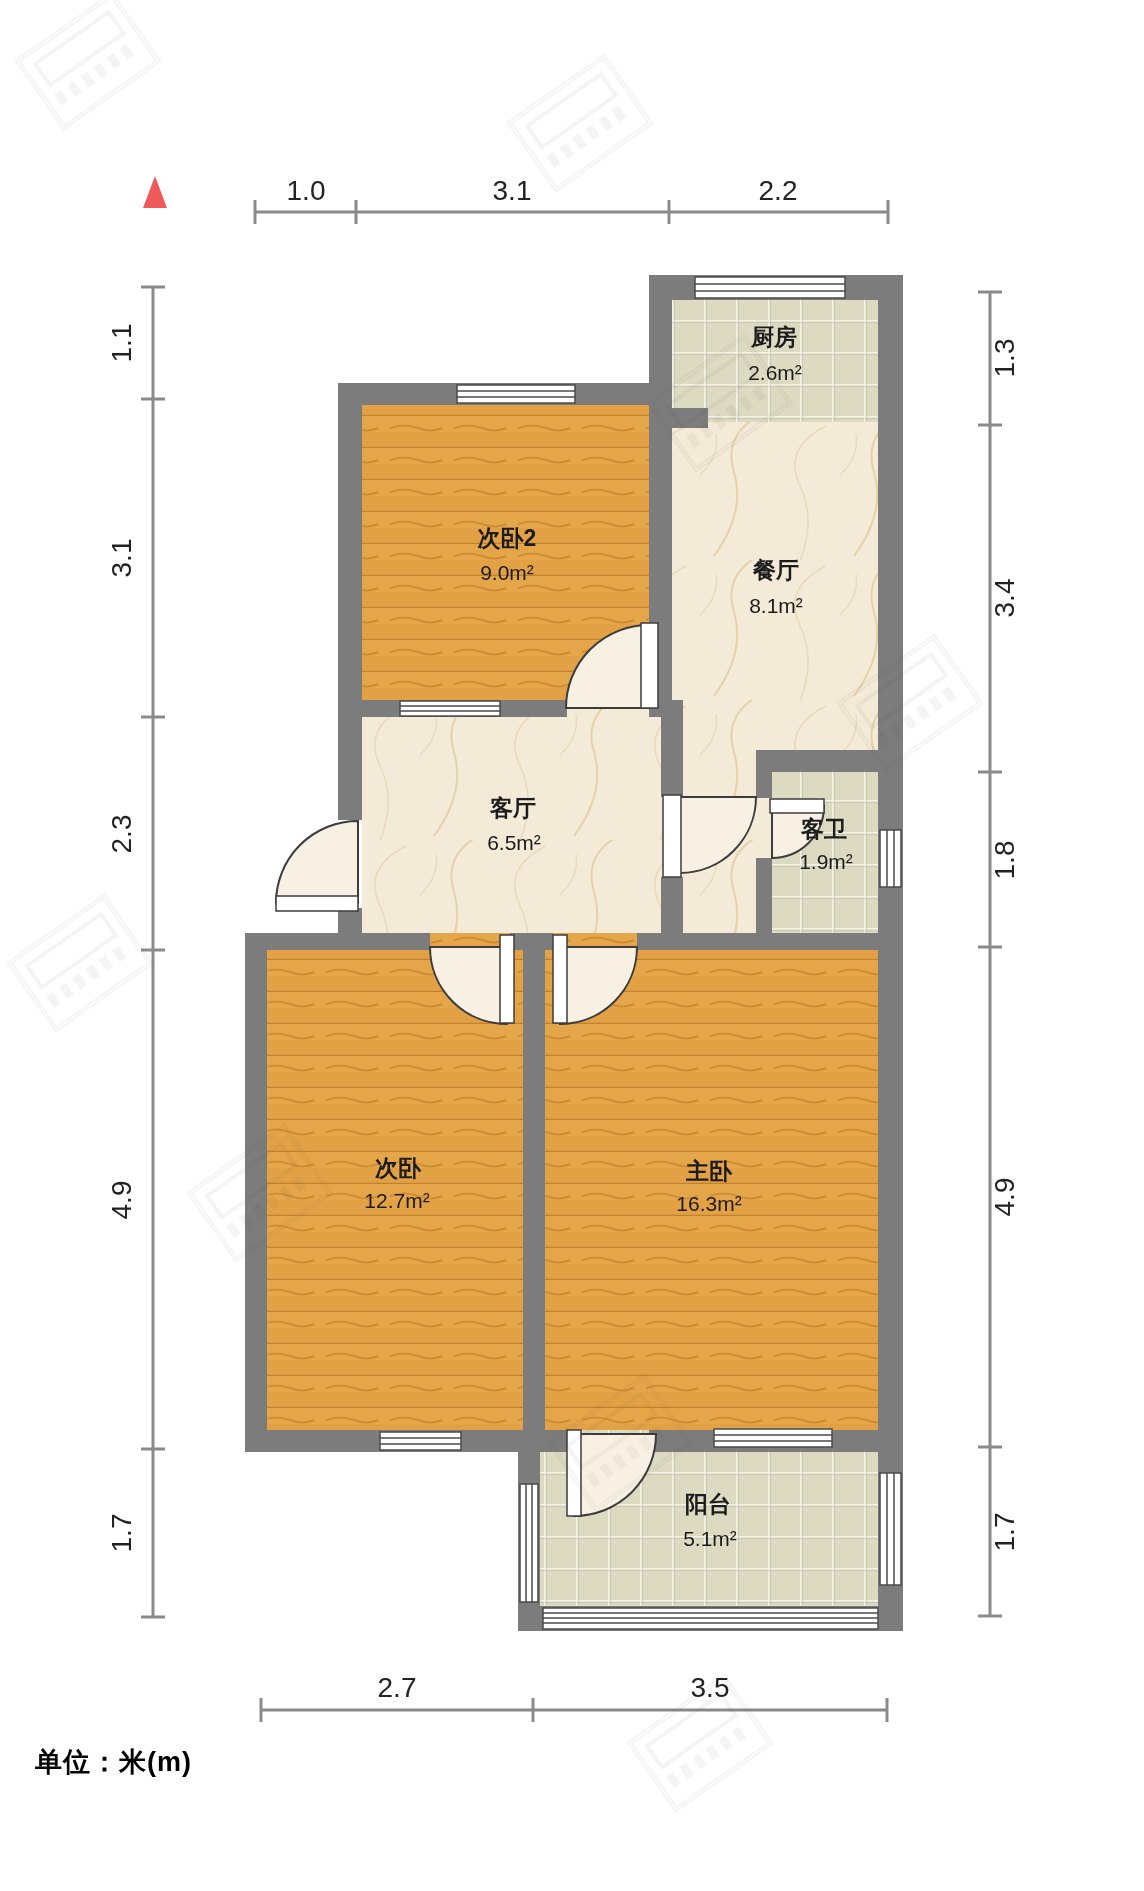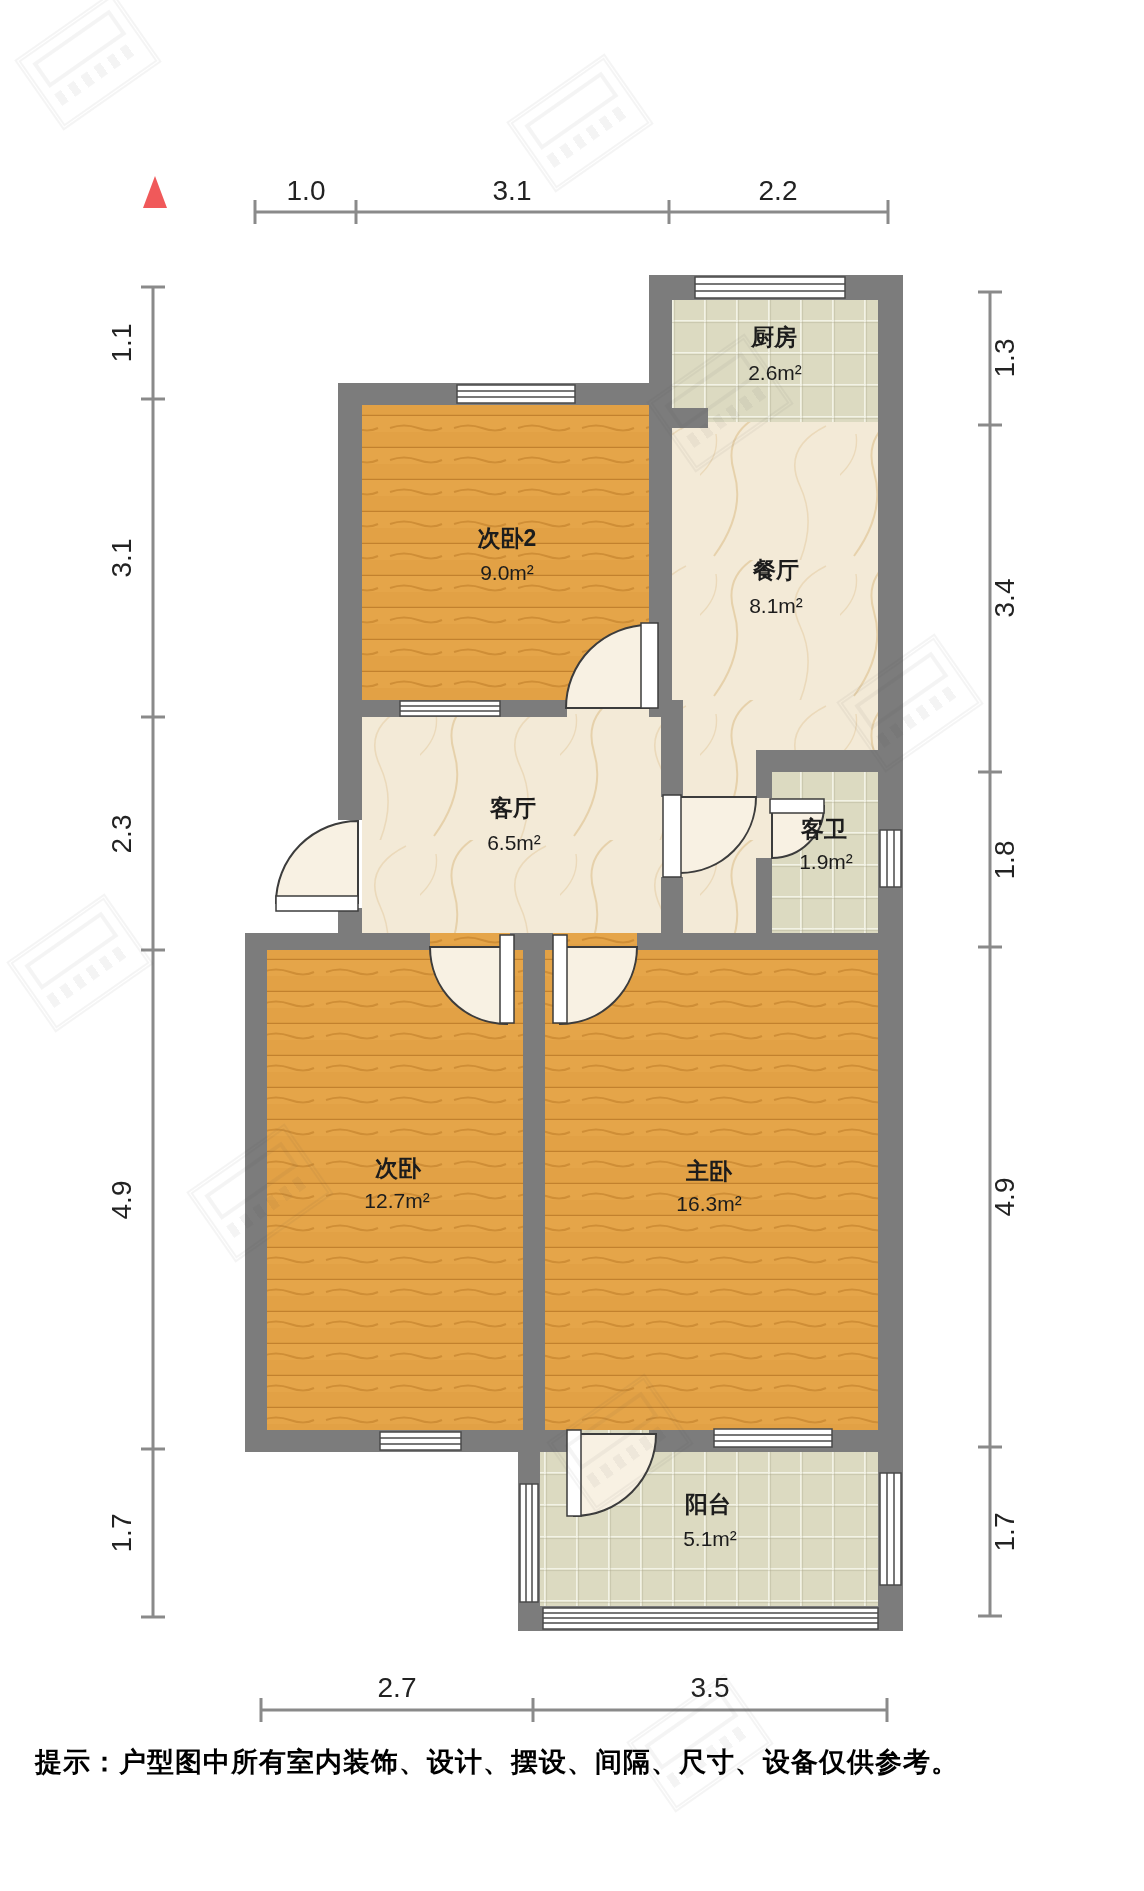--- a/index.html
+++ b/index.html
@@ -239,17 +239,17 @@
     <text class="dimtext" x="1014" y="358" text-anchor="middle" transform="rotate(-90 1014 358)">1.3</text>
     <text class="dimtext" x="1014" y="598" text-anchor="middle" transform="rotate(-90 1014 598)">3.4</text>
     <text class="dimtext" x="1014" y="860" text-anchor="middle" transform="rotate(-90 1014 860)">1.8</text>
     <text class="dimtext" x="1014" y="1197" text-anchor="middle" transform="rotate(-90 1014 1197)">4.9</text>
     <text class="dimtext" x="1014" y="1532" text-anchor="middle" transform="rotate(-90 1014 1532)">1.7</text>
   </g>
 </svg>
 
 
 <div class="footer">
-  <div>提示：户型图中所有室内装饰、设计、摆设、间隔、尺寸、设备仅供参考。</div>
+  <div>单位：米(m)</div>
 </div>
 
 
 
 
 </body></html>

